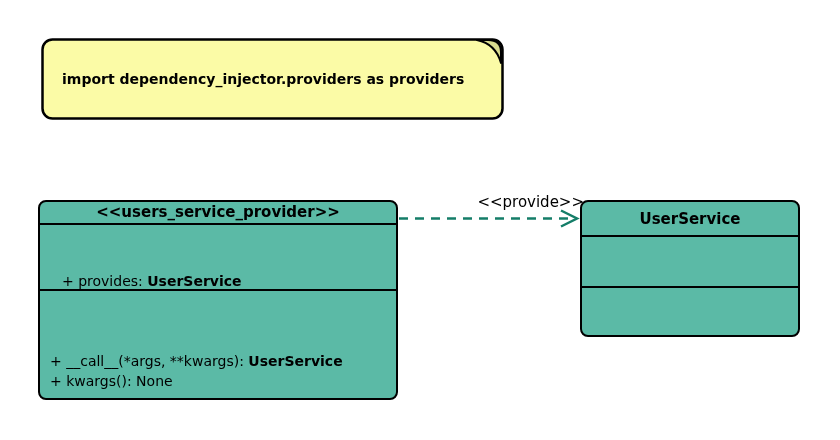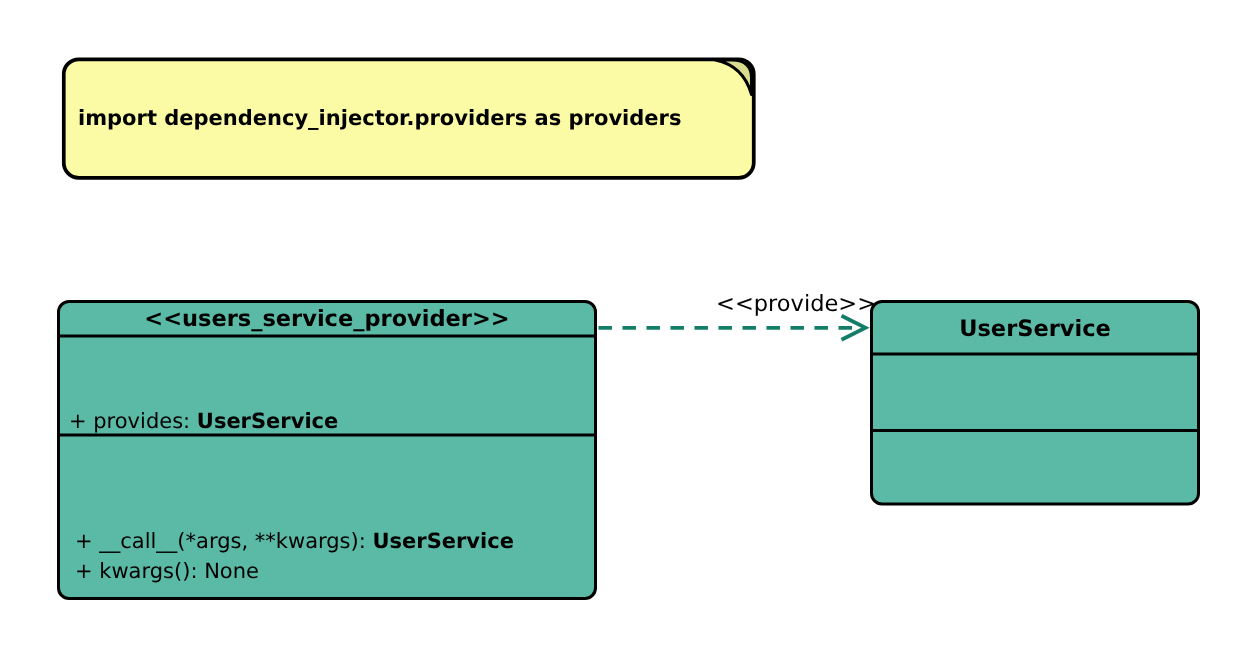--- a/index.html
+++ b/index.html
@@ -15,21 +15,21 @@
   }
 
   
   .note { position: absolute; left: 41px; top: 38px; width: 463px; height: 82px; }
   .note svg { position: absolute; left: 0; top: 0; width: 100%; height: 100%; }
   .note-body { fill: var(--note-fill, #FBFBA6); stroke: var(--border, #000); stroke-width: 2.5; }
   .note-fold-path { fill: var(--note-fold, #D9DC8E); stroke: var(--border, #000); stroke-width: 2; stroke-linejoin: round; }
   .note-text {
     position: absolute; inset: 0;
     display: flex; align-items: center;
-    padding-left: 11px;
+    padding-left: 21px;
     font-size: 14px; font-weight: bold;
     white-space: nowrap;
   }
 
   
   .class-box {
     position: absolute;
     display: flex; flex-direction: column;
     background: var(--class-fill, #5BBAA6);
     border: 2px solid var(--border, #000);
@@ -41,21 +41,21 @@
 
   .provider-box { left: 38px; top: 200px; width: 360px; height: 200px; gap: 48px; }
   .provider-box .class-header {
     height: 55px;
     display: flex; flex-direction: column; justify-content: center; align-items: center;
     font-weight: bold; font-size: 15px; line-height: 21px; text-align: center;
   }
   .provider-box .attrs-sec {
     height: 56px;
     display: flex; align-items: flex-start;
-    padding-left: 6px;
+    padding-left: 22px;
   }
   .provider-box .methods-sec {
     flex: 1;
     padding: 12px 0 16px 10px;
     line-height: 20px;
   }
 
   .service-box { left: 580px; top: 200px; width: 220px; height: 137px; }
   .service-box .class-header {
     height: 35px;

